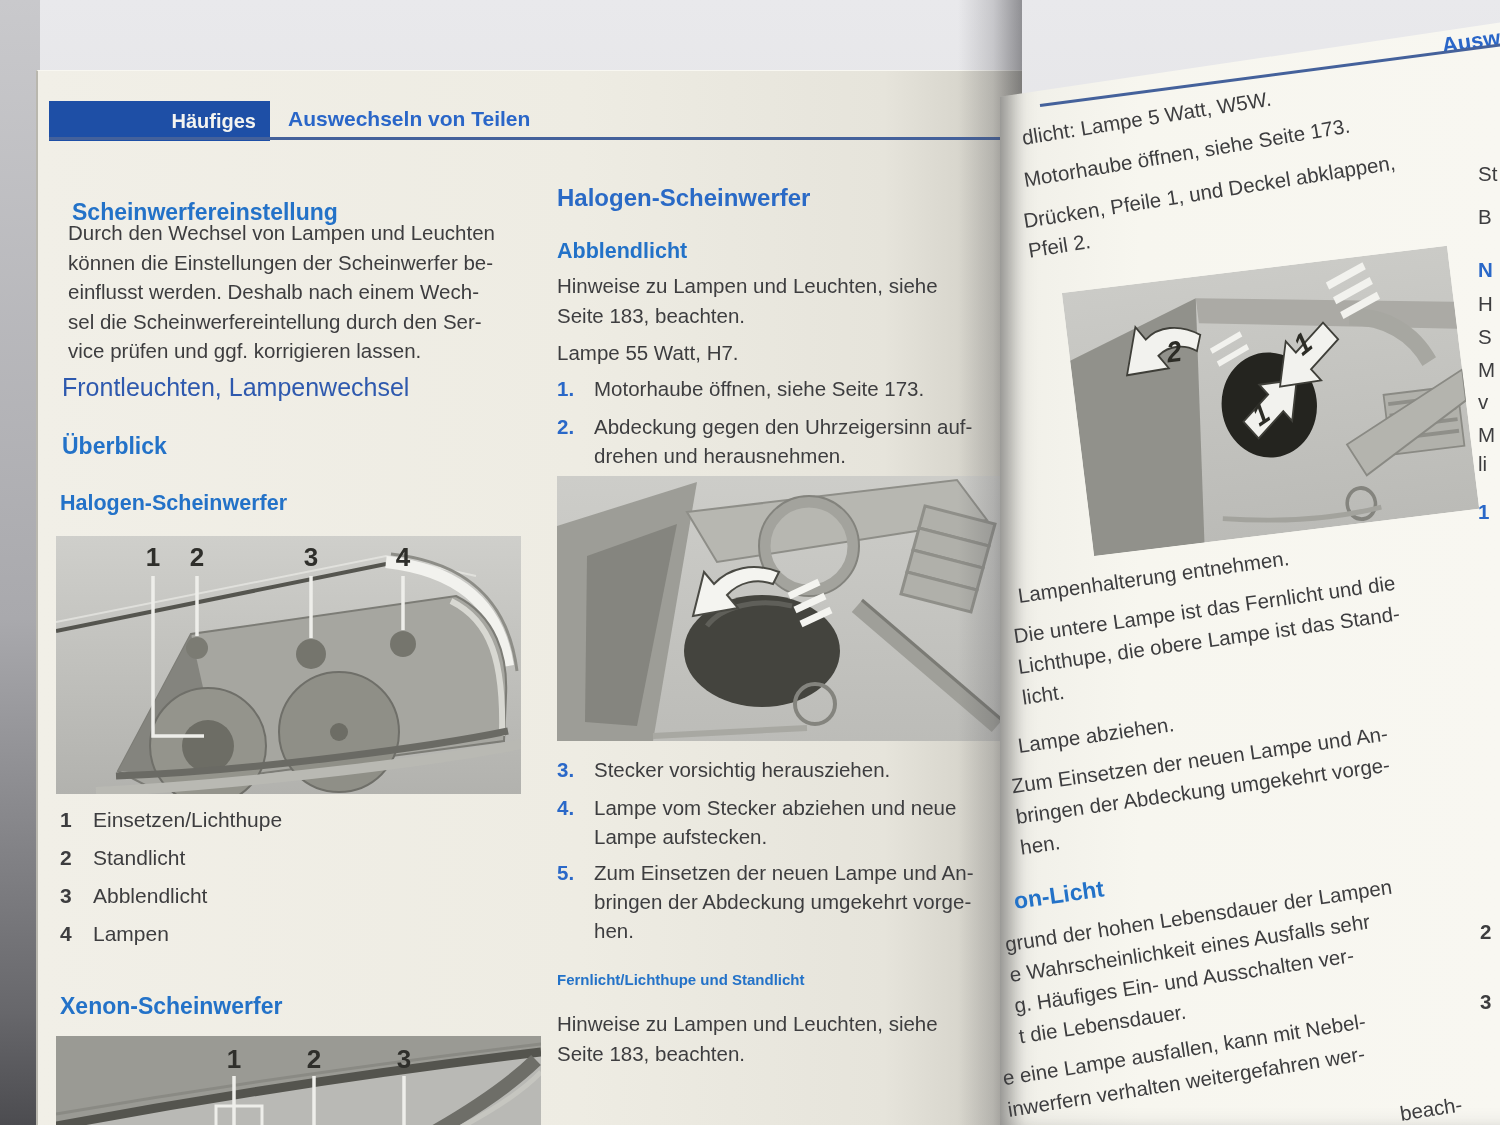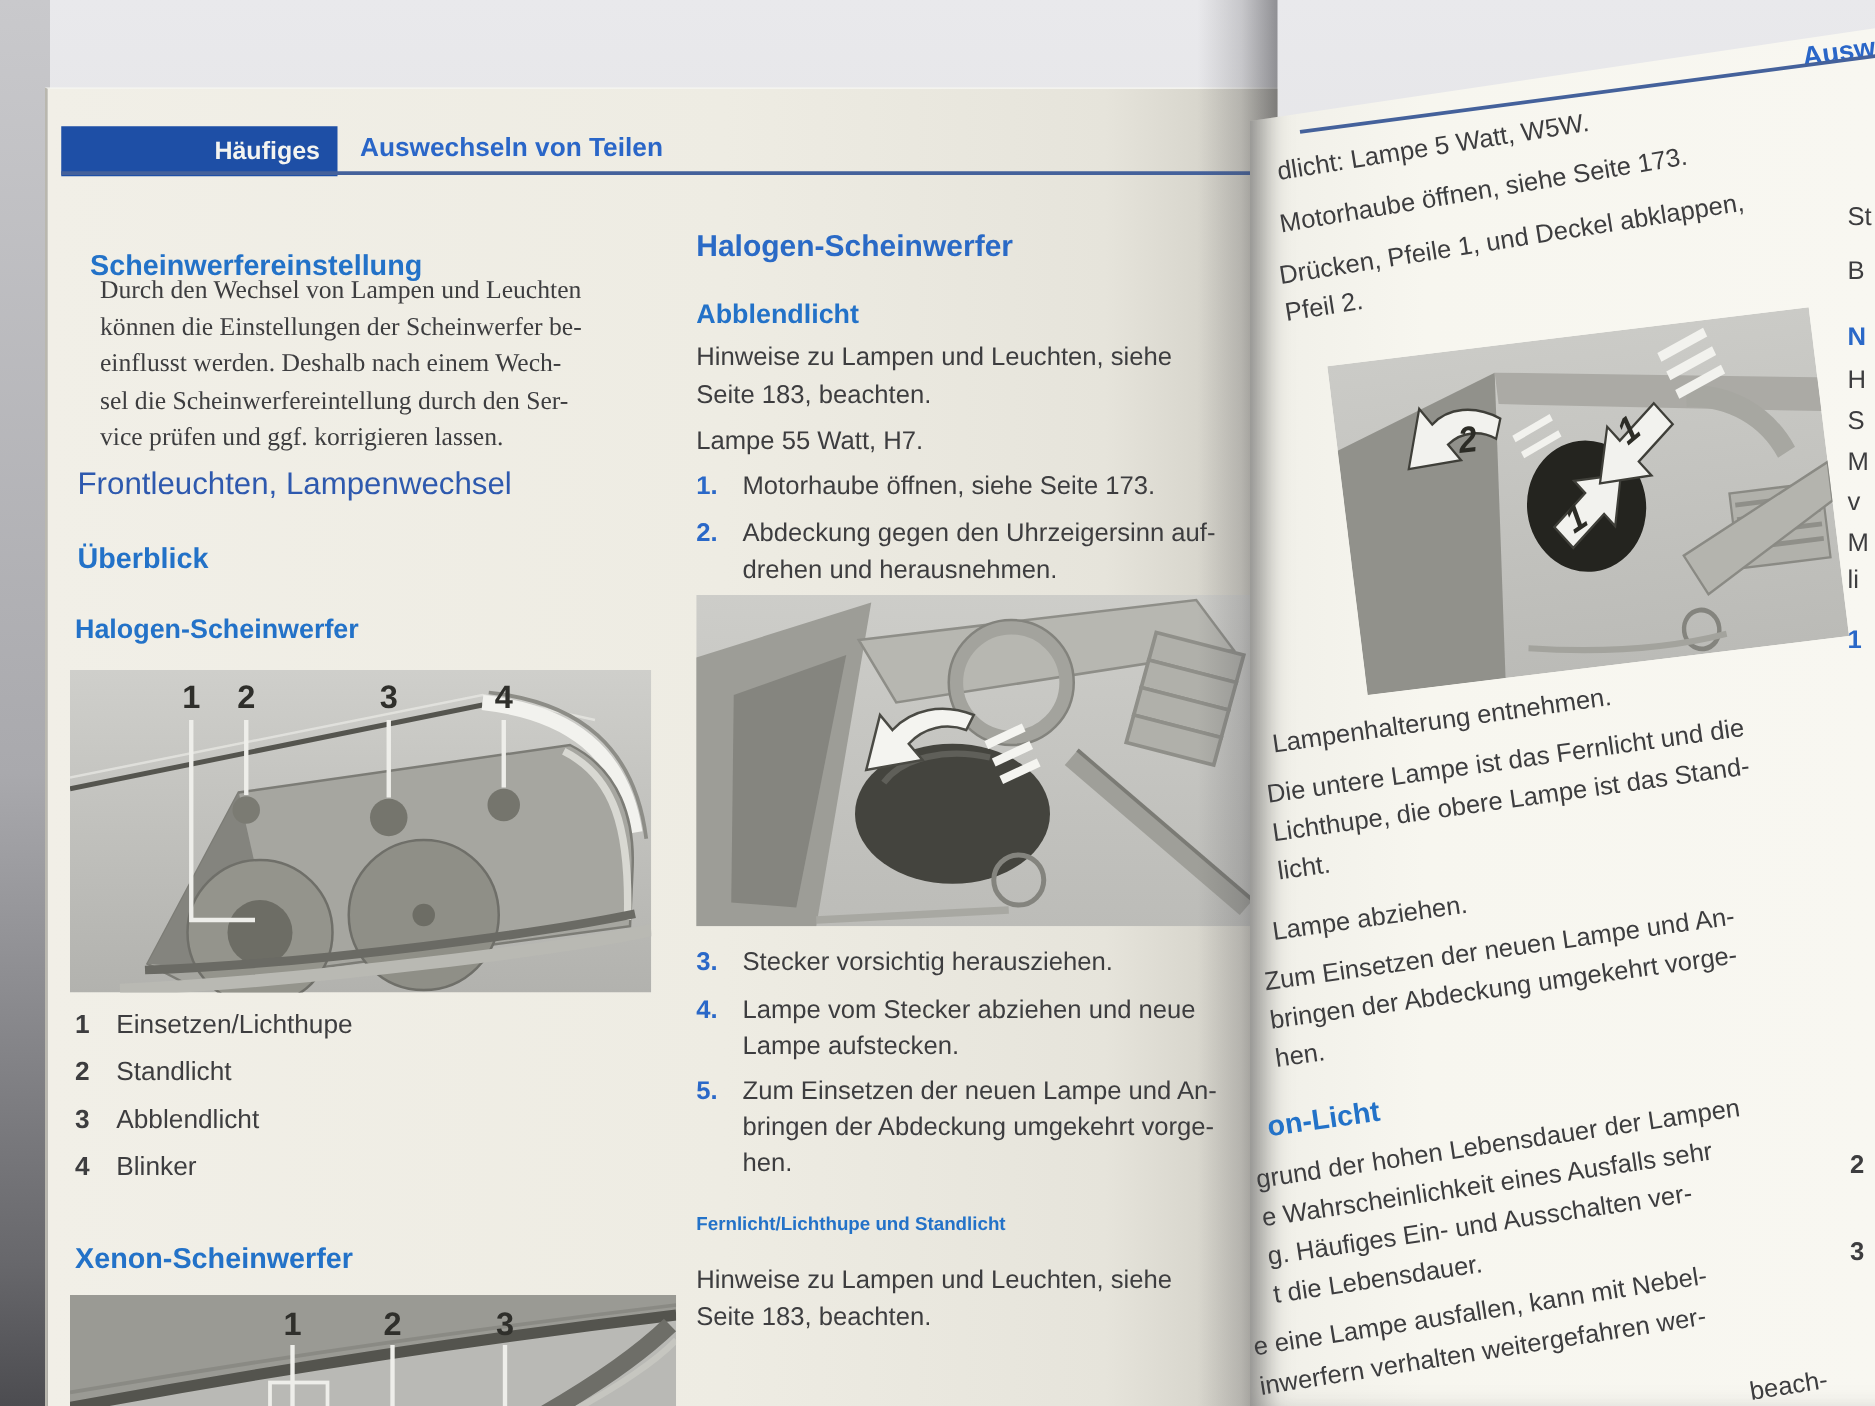--- a/index.html
+++ b/index.html
@@ -49,21 +49,21 @@
                 font-weight:bold;font-size:20px;line-height:40px;text-align:right;padding-right:14px;box-sizing:border-box;">
       <span>Häufiges</span>
     </div>
     <div class="abs" style="left:250px;top:36px;color:#2a66c8;font-weight:bold;font-size:21px;">
       <span>Auswechseln von Teilen</span>
     </div>
     <div class="abs" style="left:11px;top:66px;width:956px;height:3px;background:#44619b;"></div>
 
     <div class="abs" style="left:22px;top:0;width:482px;height:1055px;">
       <div class="abs h-blue" style="left:12px;top:96px;font-size:23px;margin-top:32px;">Scheinwerfereinstellung</div>
-      <div class="abs body-text lines" style="left:20px;top:147px;width:478px;font-family:Liberation Serif, serif;">Durch den Wechsel von Lampen und Leuchten
+      <div class="abs body-text lines" style="left:8px;top:147px;width:478px;">Durch den Wechsel von Lampen und Leuchten
 können die Einstellungen der Scheinwerfer be-
 einflusst werden. Deshalb nach einem Wech-
 sel die Scheinwerfereintellung durch den Ser-
 vice prüfen und ggf. korrigieren lassen.</div>
       <div class="abs" style="left:2px;top:302px;font-size:25px;font-weight:normal;color:#2e59ae;">Frontleuchten, Lampenwechsel</div>
       <div class="abs h-blue" style="left:2px;top:362px;font-size:23px;">Überblick</div>
       <div class="abs h-blue" style="left:0px;top:420px;font-size:21.5px;">Halogen-Scheinwerfer</div>
 
       <div class="figure" style="left:-4px;top:465px;width:465px;height:258px;">
         <svg viewBox="0 0 465 258" preserveAspectRatio="none">
@@ -108,21 +108,21 @@
       <div class="legend-row" style="top:775px;">
         <span class="legend-num">2</span>
         <span>Standlicht</span>
       </div>
       <div class="legend-row" style="top:813px;">
         <span class="legend-num">3</span>
         <span>Abblendlicht</span>
       </div>
       <div class="legend-row" style="top:851px;">
         <span class="legend-num">4</span>
-        <span>Blinker</span>
+        <span>Lampen</span>
       </div>
 
       <div class="abs h-blue" style="left:0px;top:922px;font-size:23px;">Xenon-Scheinwerfer</div>
 
       <div class="figure" style="left:-4px;top:965px;width:485px;height:90px;overflow:hidden;">
         <svg viewBox="0 0 485 90" preserveAspectRatio="none">
           <rect width="485" height="90" fill="#b9b9b5"></rect>
           <path d="M0,90 C140,64 300,38 485,16 L485,0 L0,0 Z" fill="#9a9a94"></path>
           <path d="M0,78 C140,54 300,30 485,8" stroke="#8a8a84" stroke-width="3" fill="none"></path>
           <path d="M0,90 C140,64 300,38 485,16" stroke="#54544e" stroke-width="9" fill="none"></path>

